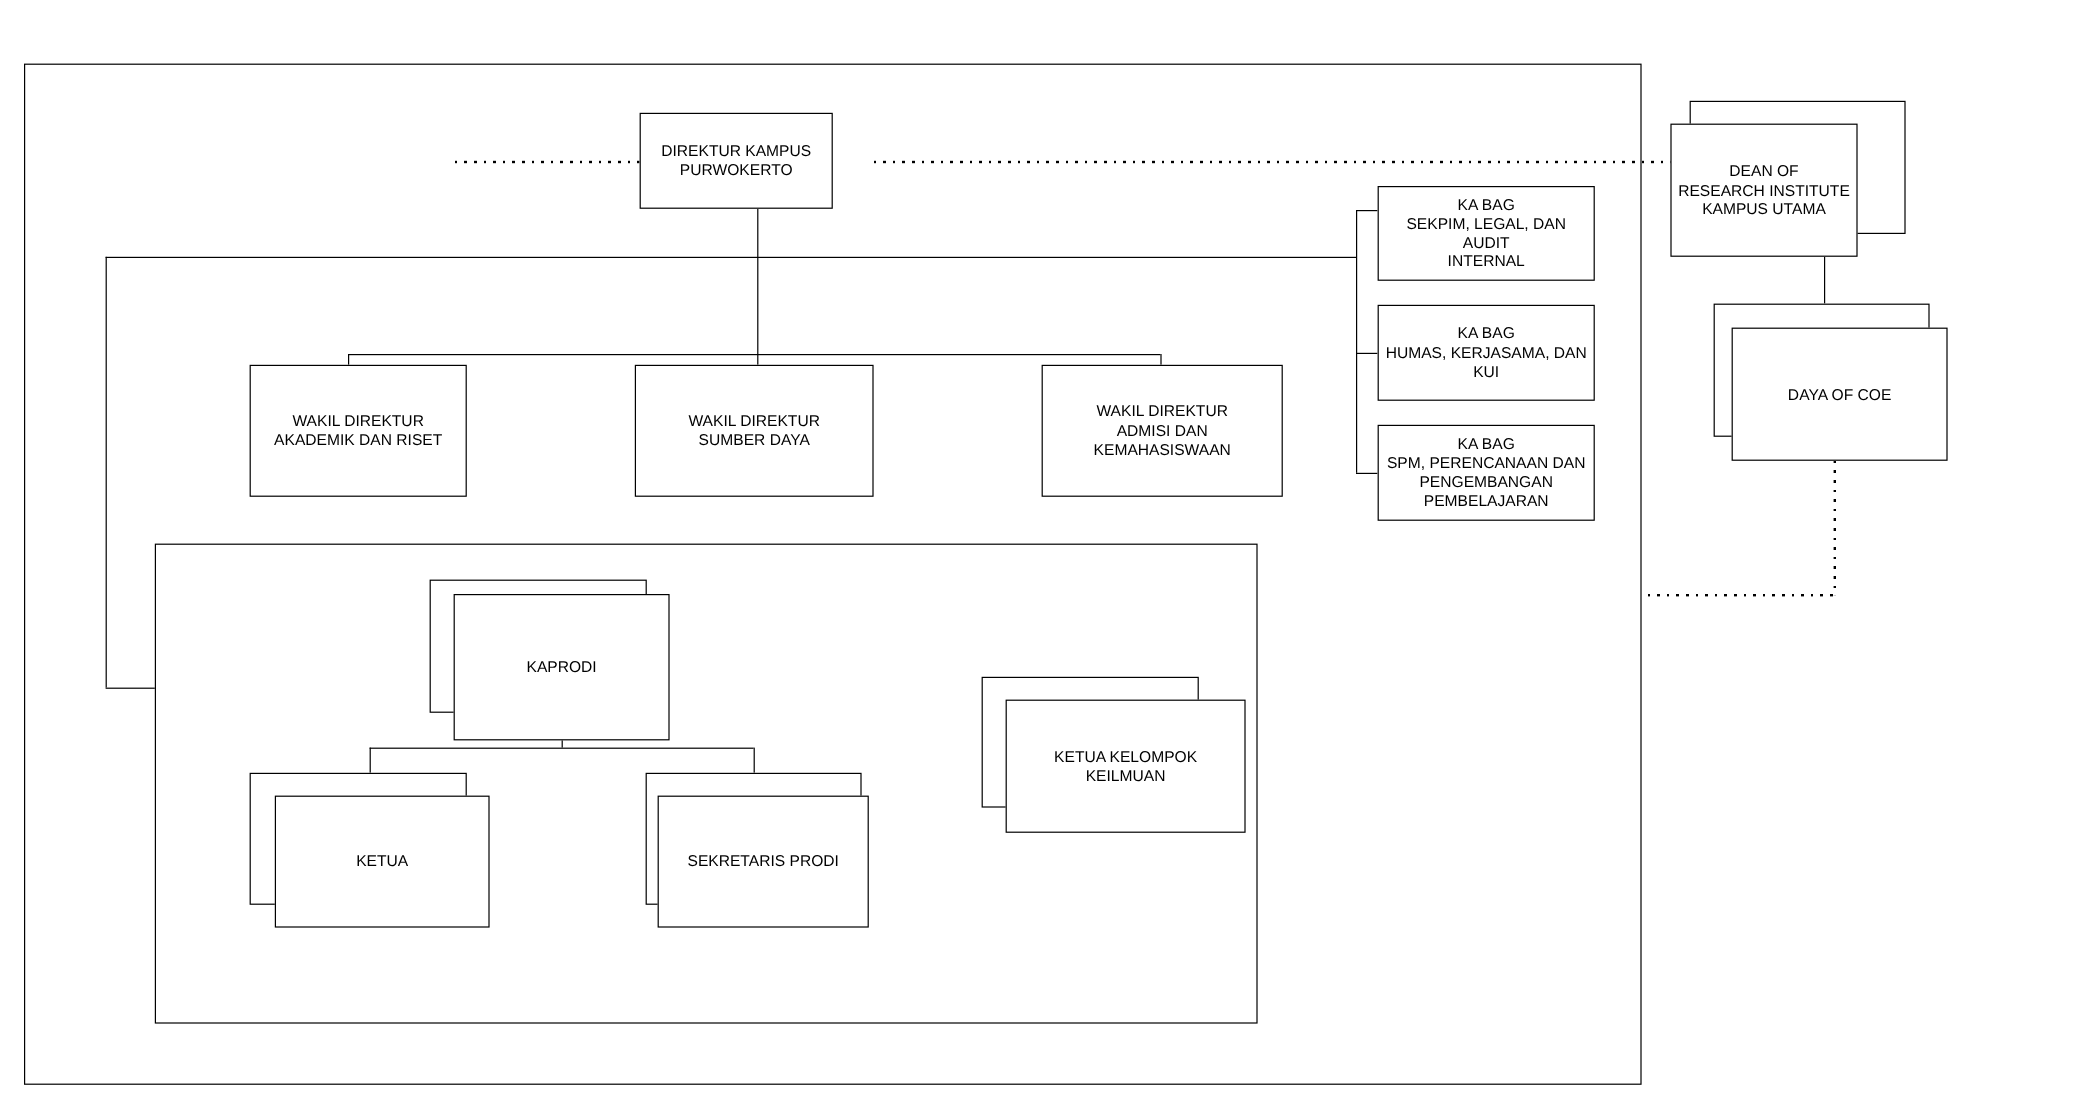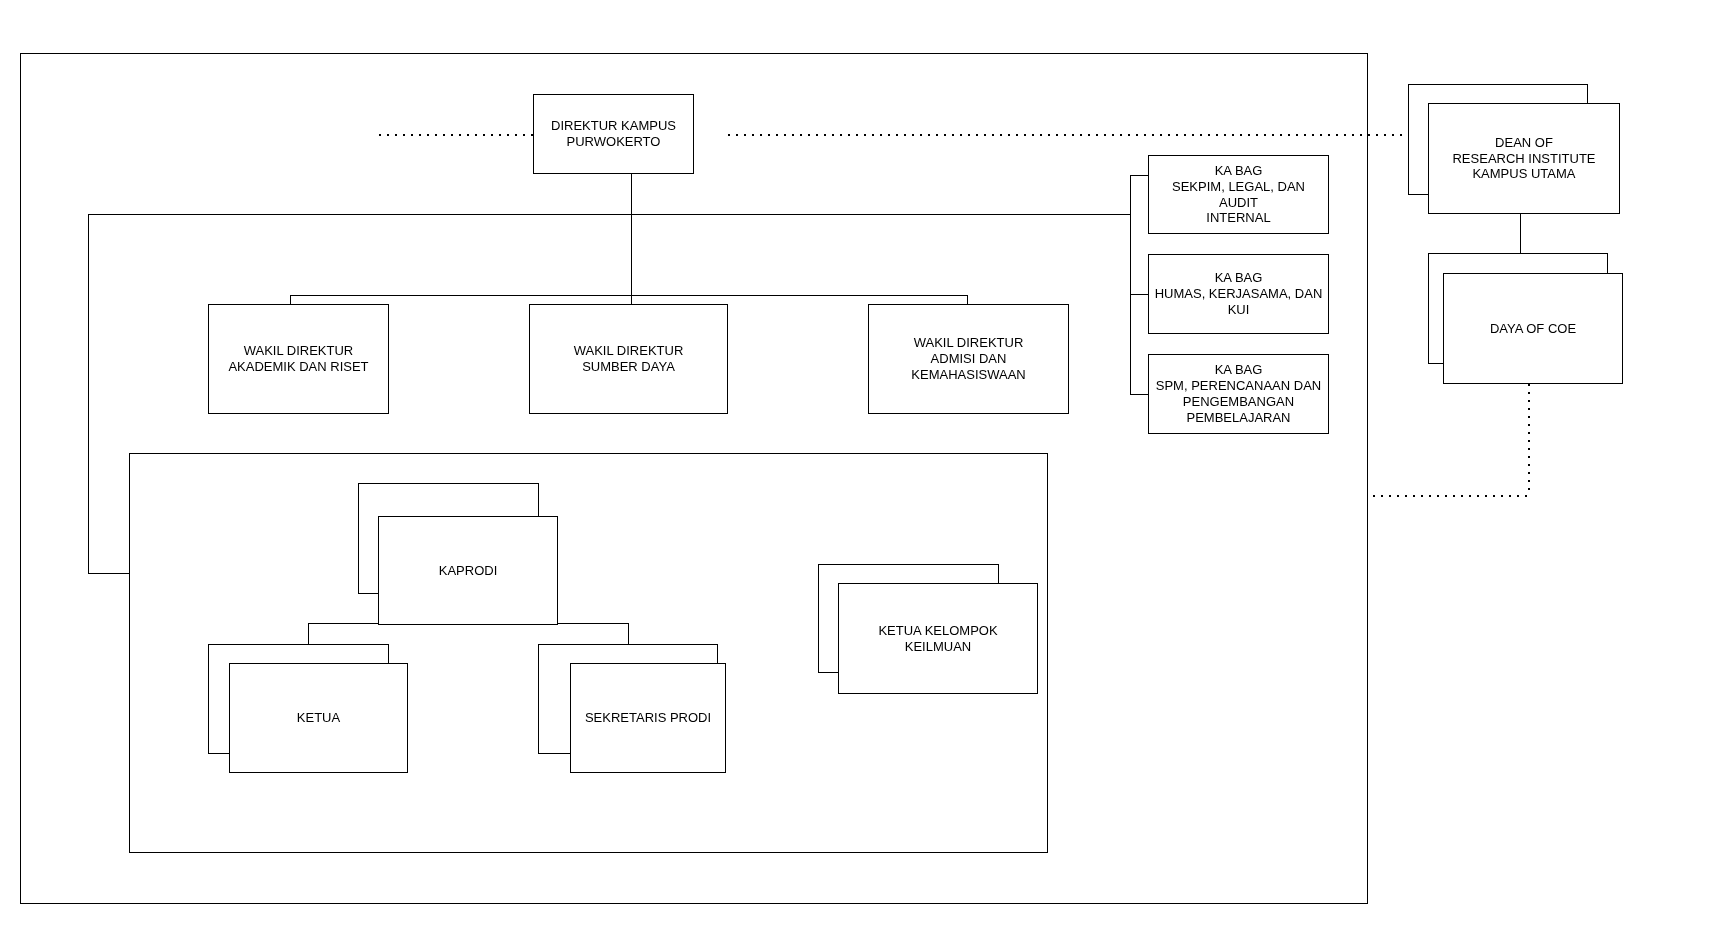--- a/index.html
+++ b/index.html
@@ -87,38 +87,38 @@
   <div class="node" style="left:529px;top:304px;width:199px;height:110px">
     <span class="lbl">WAKIL DIREKTUR
 SUMBER DAYA</span>
   </div>
 
   <div class="node" style="left:868px;top:304px;width:201px;height:110px">
     <span class="lbl">WAKIL DIREKTUR
 ADMISI DAN KEMAHASISWAAN</span>
   </div>
 
-  <div class="node" style="left:378px;top:516px;width:180px;height:109px">
+  <div class="node" style="left:378px;top:495px;width:180px;height:122px">
     <span class="lbl">KAPRODI</span>
   </div>
 
   <div class="node" style="left:229px;top:663px;width:179px;height:110px">
     <span class="lbl">KETUA</span>
   </div>
 
-  <div class="node" style="left:570px;top:663px;width:156px;height:110px">
+  <div class="node" style="left:548px;top:663px;width:176px;height:110px">
     <span class="lbl">SEKRETARIS PRODI</span>
   </div>
 
   <div class="node" style="left:838px;top:583px;width:200px;height:111px">
     <span class="lbl">KETUA KELOMPOK
 KEILMUAN</span>
   </div>
 
-  <div class="node" style="left:1428px;top:103px;width:192px;height:111px">
+  <div class="node" style="left:1392px;top:103px;width:156px;height:111px">
     <span class="lbl">DEAN OF
 RESEARCH INSTITUTE
 KAMPUS UTAMA</span>
   </div>
 
   <div class="node" style="left:1443px;top:273px;width:180px;height:111px">
     <span class="lbl">DAYA OF COE</span>
   </div>
 
 </div>

